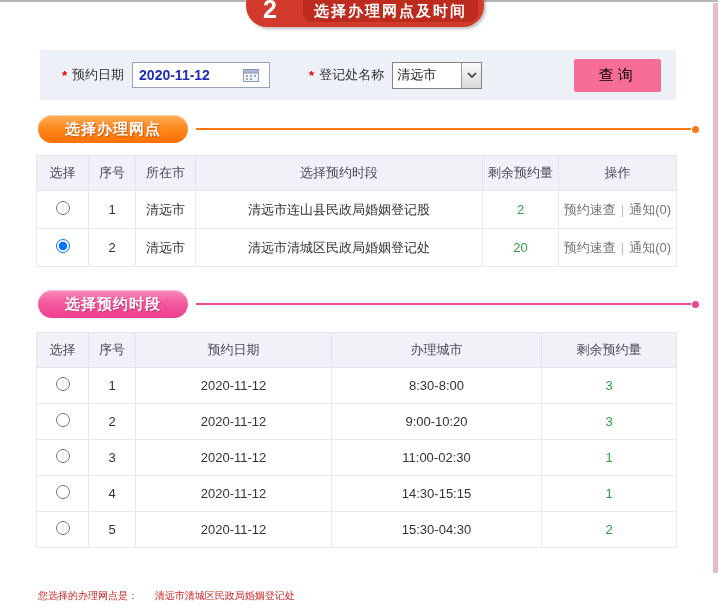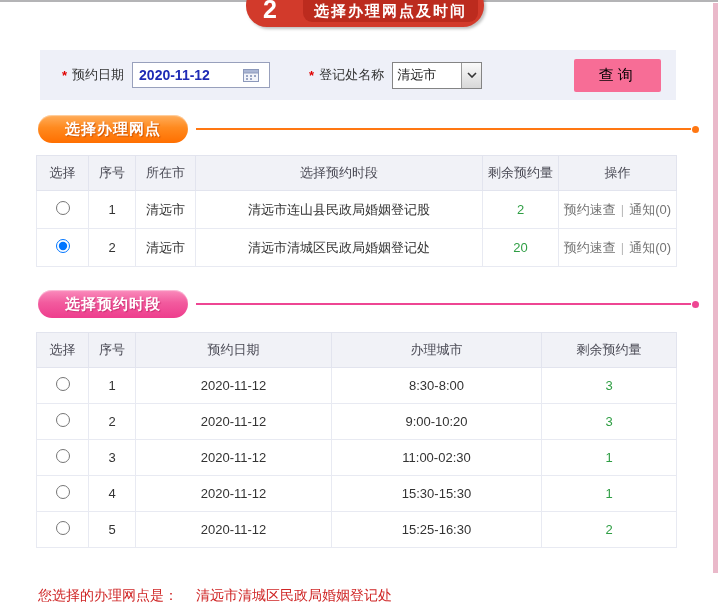--- a/index.html
+++ b/index.html
@@ -61,21 +61,21 @@
     font-weight:normal; }
   td { border:1px solid #e8eaf2; text-align:center; font-size:13px; color:#333; background:#fff; }
   .tbl1 td { height:35px; }
   .tbl2 td { height:33px; }
   .green { color:#2f9e44; }
   .link { color:#737373; text-decoration:none; cursor:pointer; }
   .sep { color:#bbb; margin:0 5px; }
   input[type=radio] { width:14px; height:14px; margin:0; cursor:pointer; }
 
   
-  .summary { margin:36px 0 0 38px; color:#cf2525; font-size:14px; }
+  .summary { margin:36px 0 0 38px; color:#cf2525; font-size:10px; }
   .summary .line { line-height:23px; }
   .summary .val { margin-left:14px; }
 </style>
 </head>
 <body>
 
 <div class="top-border"></div>
 <div class="right-strip"></div>
 
 <div class="banner">
@@ -208,29 +208,29 @@
     <td>3</td>
     <td>2020-11-12</td>
     <td>11:00-02:30</td>
     <td class="green">1</td>
   </tr>
 
   <tr>
     <td><input type="radio" name="time-select" style=""></td>
     <td>4</td>
     <td>2020-11-12</td>
-    <td>15:30-15:30</td>
+    <td>14:30-15:15</td>
     <td class="green">1</td>
   </tr>
 
   <tr>
     <td><input type="radio" name="time-select" style=""></td>
     <td>5</td>
     <td>2020-11-12</td>
-    <td>15:25-16:30</td>
+    <td>15:30-04:30</td>
     <td class="green">2</td>
   </tr>
 </tbody>
 </table>
 
 <div class="summary">
   <div class="line">
     <span>您选择的办理网点是：</span>
     <span class="val">清远市清城区民政局婚姻登记处</span>
   </div>

